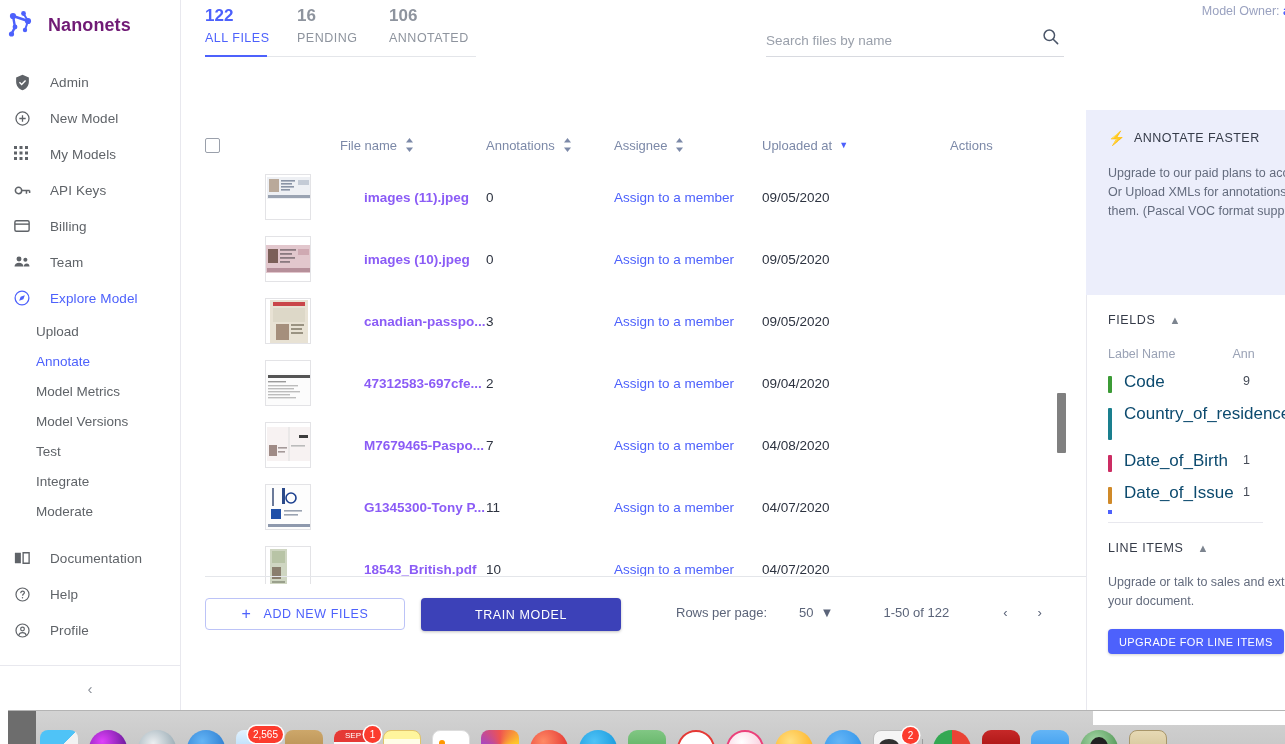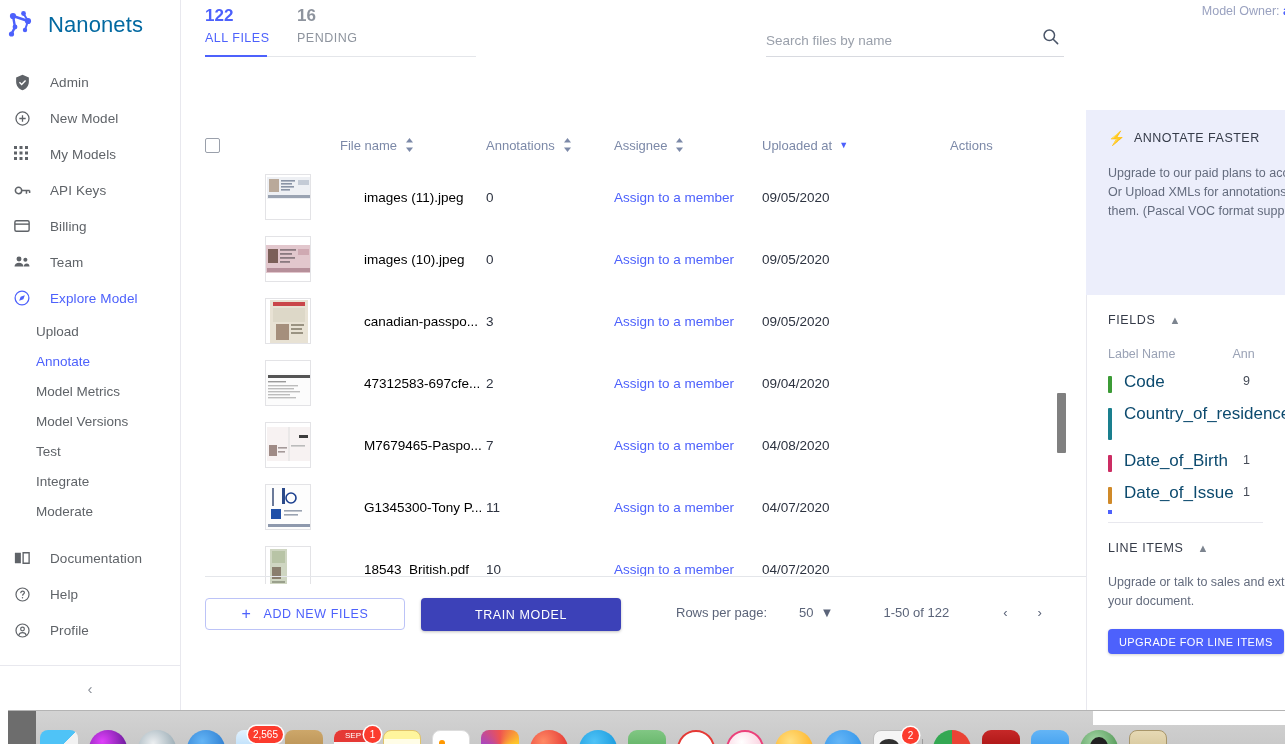--- a/index.html
+++ b/index.html
@@ -12,21 +12,21 @@
   }
   .app { position: relative; width: 1285px; height: 744px; background:#fff; }
 
   
   .sidebar {
     position: absolute; left:0; top:0; width:181px; height:710px;
     background:#fff; border-right:1px solid #e8e8ee;
   }
   .brand { display:flex; align-items:center; height:42px; padding-left:6px; margin-top:4px; }
   .brand-logo { width:34px; height:34px; flex:0 0 34px; position:relative; }
-  .brand-name { font-size:22px; color:#0369a1; letter-spacing:.1px; margin-left:8px; }
+  .brand-name { font-size:18px; color:#701a75; letter-spacing:.1px; margin-left:8px;font-weight:bold; }
 
   .nav { margin-top:18px; }
   .nav-item {
     display:flex; align-items:center; height:36px; padding-left:8px; cursor:pointer;
   }
   .nav-ico { width:28px; flex:0 0 28px; display:flex; align-items:center; justify-content:center; color:#5f6368; }
   .nav-ico svg { display:block; }
   .nav-label { font-size:13.5px; color:#5f6368; margin-left:14px; letter-spacing:.1px; }
   .nav-item.active .nav-label { color:#4d61fc; }
   .nav-item.active .nav-ico { color:#4d61fc; }
@@ -90,21 +90,21 @@
   }
 
   .tbody { position:relative; height:418px; overflow:hidden; }
   .trow { display:flex; align-items:center; height:62px; padding-left:24px; }
   .td { font-size:13.5px; color:#2d3340; display:flex; align-items:center; }
   .thumb {
     width:46px; height:46px; background:#fff; border:1px solid #e3e3e6;
     overflow:hidden; position:relative;
   }
   .assign-link { color:#4d61fc; font-size:13.5px; cursor:pointer; }
-  .fname { font-weight:normal; color:#000000; white-space:nowrap;padding-left:24px; }
+  .fname { font-weight:bold; color:#8b5cf6; white-space:nowrap;padding-left:24px; }
 
   .scrollbar {
     position:absolute; left:876px; top:227px; width:9px; height:60px;
     background:#808080; border-radius:1px; cursor:pointer;
   }
 
   .pager { display:flex; align-items:center; height:56px; padding-left:495px; }
   .pager span { font-size:13px; color:#5b6479; }
   .rpp-label { margin-right:32px; }
   .rpp-val { font-weight:normal; }
@@ -361,20 +361,24 @@
 
     <div class="topbar">
       <div class="tabs">
         <div class="tab active">
           <div class="num">122</div>
           <div class="lbl">ALL FILES</div>
         </div>
         <div class="tab">
           <div class="num">16</div>
           <div class="lbl">PENDING</div>
+        </div>
+        <div class="tab">
+          <div class="num">106</div>
+          <div class="lbl">ANNOTATED</div>
         </div>
       </div>
       <div class="tab-underline"></div>
       <div class="tab-underline-active"></div>
 
       <div class="search-wrap">
         <input class="search-input" type="text" placeholder="Search files by name" style="">
         <span class="search-ico">
           <svg width="19" height="19" viewBox="0 0 24 24" fill="none" stroke="currentColor" stroke-width="1.9">
               <circle cx="10.5" cy="10.5" r="6.6"></circle>

